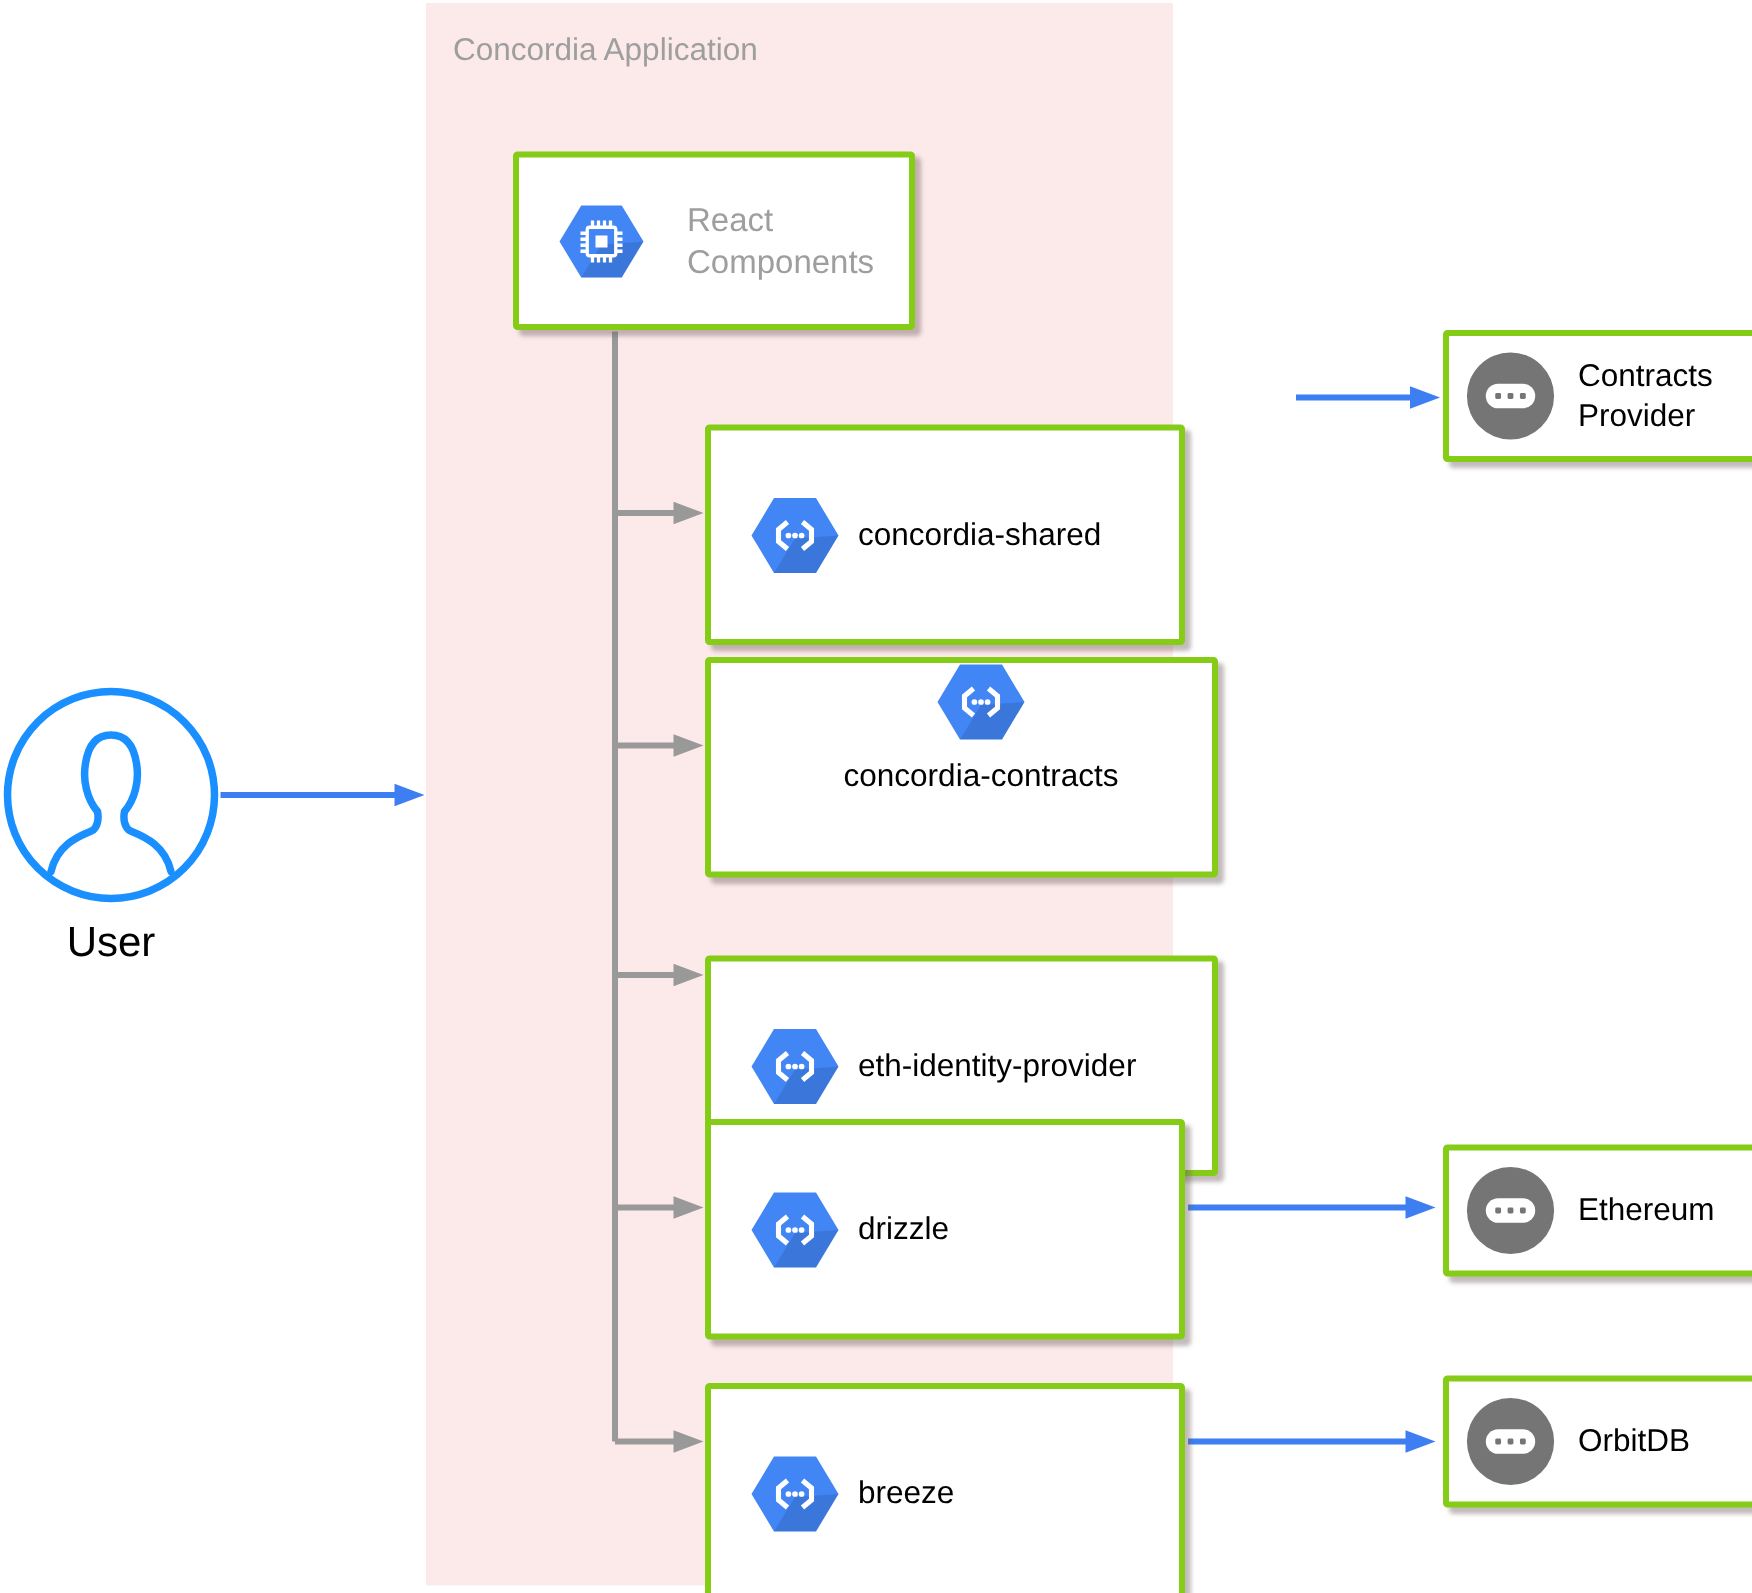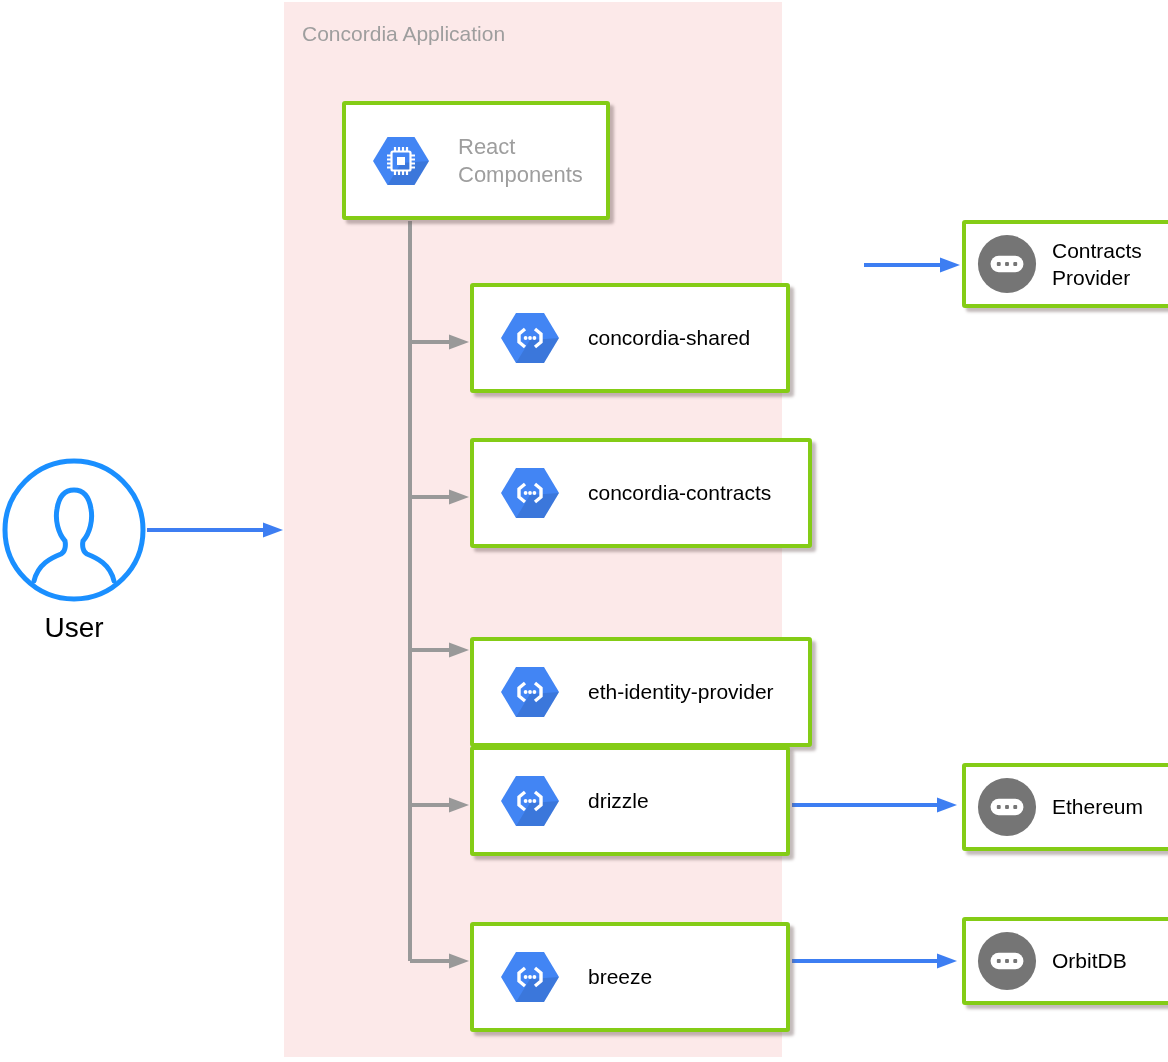--- a/index.html
+++ b/index.html
@@ -20,21 +20,21 @@
     position:absolute; left:0; top:0; width:1168px; height:1062px;
     pointer-events:none;
   }
   .node {
     position:absolute; background:#ffffff; border:4px solid #84cc16; border-radius:3px;
     box-shadow:4px 4px 3px rgba(112,92,92,0.42);
     display:flex; align-items:center;
   }
   .node-react { left:342px; top:101px; width:268px; height:119px; padding-left:26px; gap:28px; }
   .node-react .label { font-size:22px; color:#9e9e9e; line-height:1.27; }
-  .node-module { left:470px; width:320px; height:110px; padding-left:26px; gap:28px; }
+  .node-module { left:470px; width:320px; height:147px; padding-left:26px; gap:12px; }
   .node-module.wide { width:342px; }
   .node-module .label { font-size:21px; color:#000000; white-space:nowrap; }
   .node-external { left:962px; width:220px; height:88px; padding-left:10px; gap:14px; }
   .node-external .label { font-size:21px; color:#000000; line-height:1.3; }
   .actor { position:absolute; left:1px; top:457px; width:146px; text-align:center; }
   .actor-label { margin-top:9px; font-size:28px; color:#000000; }
   .icon { flex:0 0 auto; display:block; }
 </style>
 </head>
 <body>
@@ -111,21 +111,21 @@
       </g>
       <g fill="#ffffff">
         <circle cx="25.6" cy="26" r="1.9"></circle>
           <circle cx="30" cy="26" r="1.9"></circle>
           <circle cx="34.4" cy="26" r="1.9"></circle>
       </g>
     </svg>
     <div class="label">concordia-shared</div>
   </div>
 
-  <div class="node node-module wide" style="top:438px;">
+  <div class="node node-module wide" style="top:438px;flex-direction:column;">
     <svg class="icon" width="60" height="52" viewBox="0 0 60 52">
       <polygon points="1,26 16,1 44,1 59,26 44,51 16,51" fill="#4285f4"></polygon>
       <polygon points="16,51 44,51 59,26 30,28" fill="rgba(0,0,0,0.10)"></polygon>
       <g stroke="#ffffff" stroke-width="3.4" fill="none">
         <path d="M25,17 L19,22 L19,30 L25,35"></path>
         <path d="M35,17 L41,22 L41,30 L35,35"></path>
       </g>
       <g fill="#ffffff">
         <circle cx="25.6" cy="26" r="1.9"></circle>
           <circle cx="30" cy="26" r="1.9"></circle>

